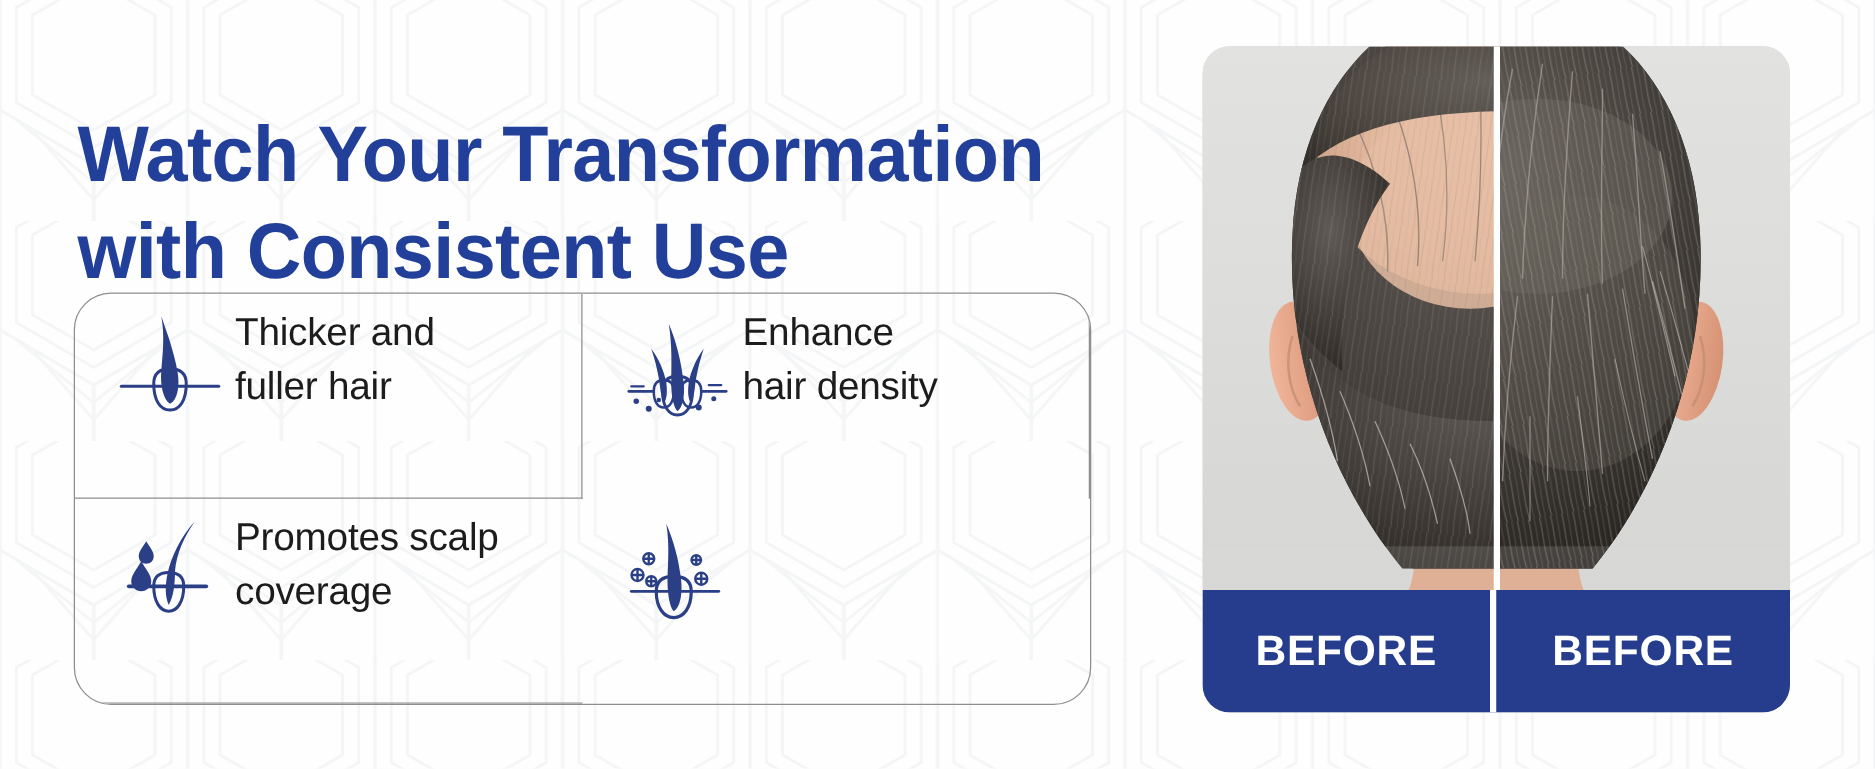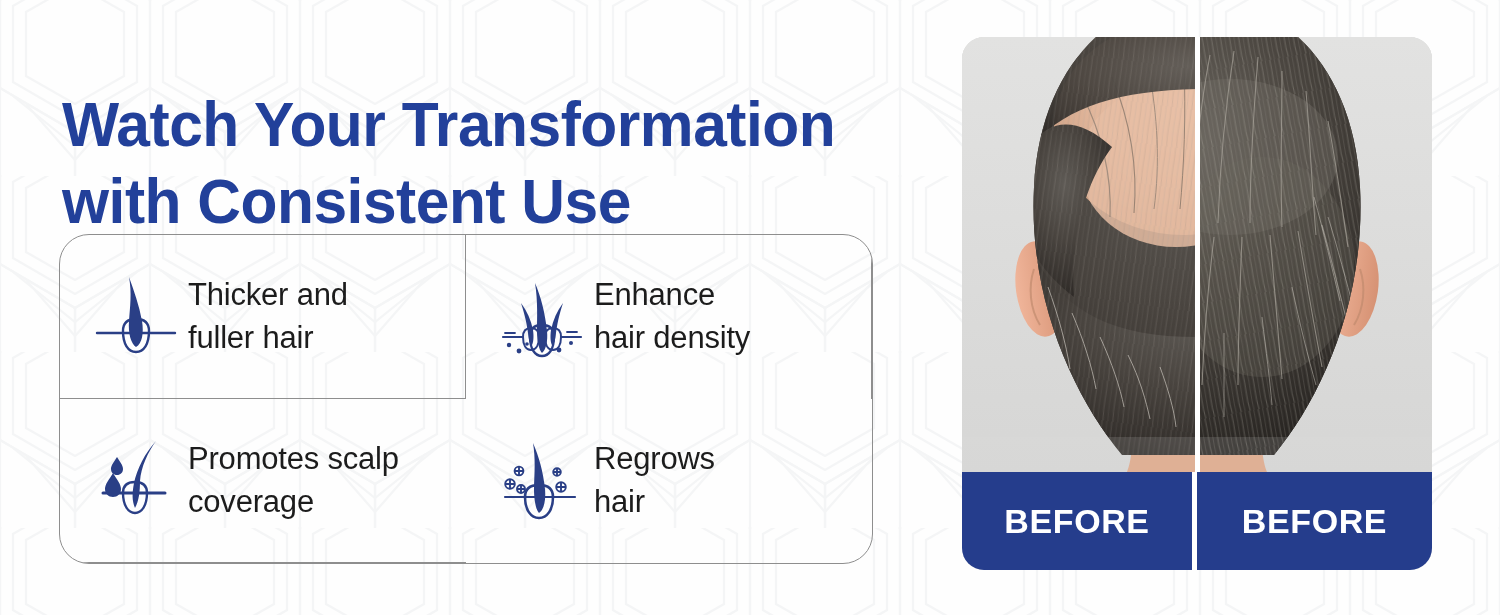--- a/index.html
+++ b/index.html
@@ -62,21 +62,20 @@
     border-radius: 30px;
     background: transparent;
     display: grid;
     grid-template-columns: 1fr 1fr;
     grid-template-rows: 1fr 1fr;
     overflow: hidden;
   }
 
   .feature-cell {
     display: flex;
-    align-items: center;
     gap: 6px;
     padding: 10px 14px 10px 30px;
     position: relative;
   }
   .feature-cell.col-left  { border-right: 1px solid #8e8e8e; }
   .feature-cell.row-top   { border-bottom: 1px solid #8e8e8e; }
 
   .feature-icon {
     flex: 0 0 auto;
     width: 92px;
@@ -269,22 +268,20 @@
                 <circle cx="24" cy="54" r="4"></circle>
                 <path d="M24 50 V58 M20 54 H28"></path>
                 <circle cx="60" cy="37" r="3.8"></circle>
                 <path d="M60 33.2 V40.8 M56.2 37 H63.8"></path>
                 <circle cx="64" cy="52" r="4.8"></circle>
                 <path d="M64 47.2 V56.8 M59.2 52 H68.8"></path>
               </g>
             </g>
           </svg>
         </span>
-        <span class="feature-label">Regrows
-hair</span>
       </div>
     </div>
 
     <div id="ba-panel">
 
       <div id="ba-photo">
         <svg viewBox="0 0 470 435" preserveAspectRatio="none" aria-hidden="true">
           <defs>
 
             <linearGradient id="backdrop" x1="0" y1="0" x2="0" y2="1">

